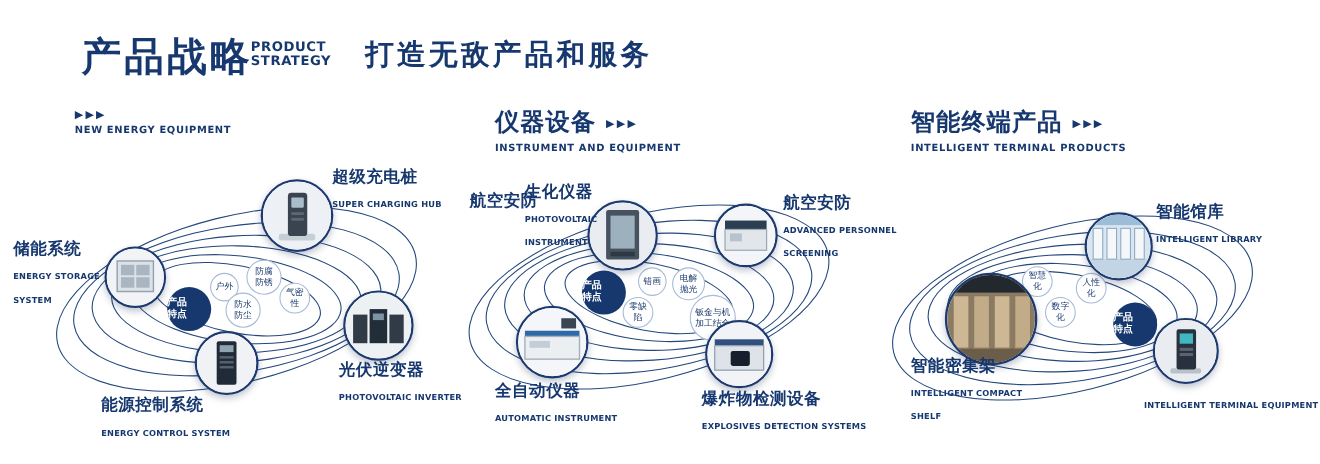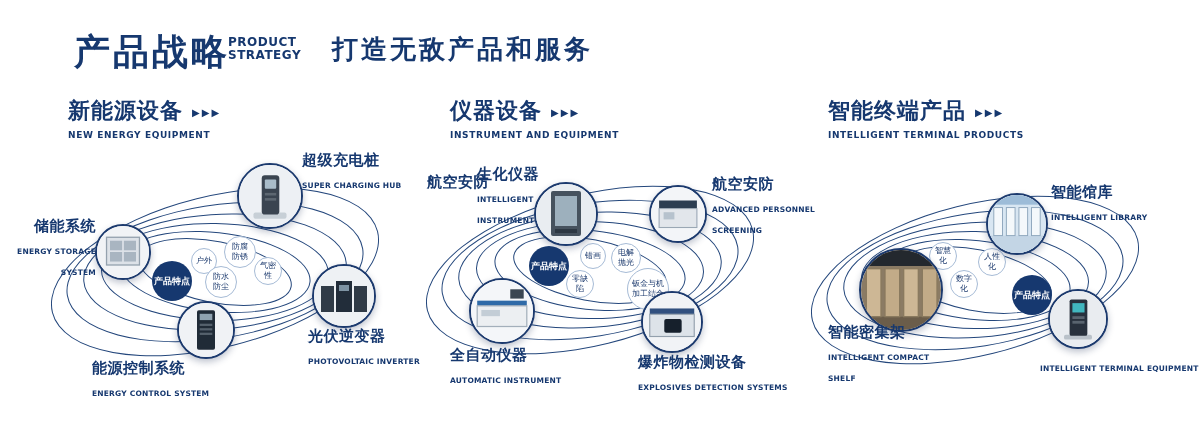--- a/index.html
+++ b/index.html
@@ -26,50 +26,49 @@
            transform:translate(-50%,-50%) rotate(var(--rot)); }
 
   
   .pcircle { position:absolute; transform:translate(-50%,-50%); border-radius:50%;
              background:#fff; border:2px solid #1c3a6e; overflow:hidden;
              box-shadow:0 3px 7px rgba(20,40,80,.28); z-index:5; }
   .pcircle svg { width:100%; height:100%; display:block; }
 
   
   .badge { position:absolute; transform:translate(-50%,-50%); border-radius:50%; background:#16386f;
-           color:#fff; display:flex; flex-direction:row; align-items:center; justify-content:center;
+           color:#fff; display:flex; flex-direction:column; align-items:flex-start; justify-content:center;
            font-size:9px; font-weight:bold; line-height:1.2; z-index:6; }
 
   
   .bubble { position:absolute; transform:translate(-50%,-50%); border-radius:50%; background:#fff;
             border:1px solid #a6bbd6; color:#1c3a6e; display:flex; align-items:center; justify-content:center;
             text-align:center; font-size:8px; line-height:1.25; z-index:4; padding:4px; word-break:break-all; }
 
   
   .plabel { position:absolute; z-index:7; }
   .plabel .cn { font-size:15px; font-weight:bold; color:#16386f; letter-spacing:.5px; line-height:1.15; }
   .plabel .en { font-size:7.5px; font-weight:bold; color:#16386f; letter-spacing:.2px; margin-top:12px; line-height:1.2; }
-  .plabel.align-r { text-align:right; }
+  .plabel.align-r { }
   .plabel .en.align-r2 { }
 </style>
 </head>
 <body>
 
 <div class="stage">
 
   <div class="abs hdr-title" style="left:74px;top:28px">产品战略</div>
   <div class="abs hdr-sub" style="left:228px;top:36px">
     <div>PRODUCT</div>
     <div>STRATEGY</div>
   </div>
   <div class="abs hdr-tag" style="left:332px;top:32px">打造无敌产品和服务</div>
 
   <div class="sec-head" style="left:68px;top:96px">
     <div class="t">
-      <span class="cn">新能源设备</span>
       <span class="arrows">▶▶▶</span>
     </div>
     <div class="en">NEW ENERGY EQUIPMENT</div>
   </div>
   <div class="sec-head" style="left:450px;top:96px">
     <div class="t">
       <span class="cn">仪器设备</span>
       <span class="arrows">▶▶▶</span>
     </div>
     <div class="en">INSTRUMENT AND EQUIPMENT</div>
@@ -215,21 +214,21 @@
   <div class="bubble" style="left:593px;top:256px;width:26px;height:26px">错画</div>
   <div class="bubble" style="left:626px;top:258px;width:30px;height:30px">电解抛光</div>
   <div class="bubble" style="left:580px;top:284px;width:28px;height:28px">零缺陷</div>
   <div class="bubble" style="left:648px;top:289px;width:42px;height:42px">钣金与机加工结合</div>
 
   <div class="plabel" style="left:427px;top:174px">
     <div class="cn">航空安防</div>
   </div>
   <div class="plabel" style="left:477px;top:166px">
     <div class="cn">生化仪器</div>
-    <div class="en">INTELLIGENT</div>
+    <div class="en">PHOTOVOLTAIC</div>
     <div class="en">INSTRUMENT</div>
   </div>
   <div class="plabel" style="left:712px;top:176px">
     <div class="cn">航空安防</div>
     <div class="en">ADVANCED PERSONNEL</div>
     <div class="en">SCREENING</div>
   </div>
   <div class="plabel" style="left:450px;top:347px">
     <div class="cn">全自动仪器</div>
     <div class="en">AUTOMATIC INSTRUMENT</div>

